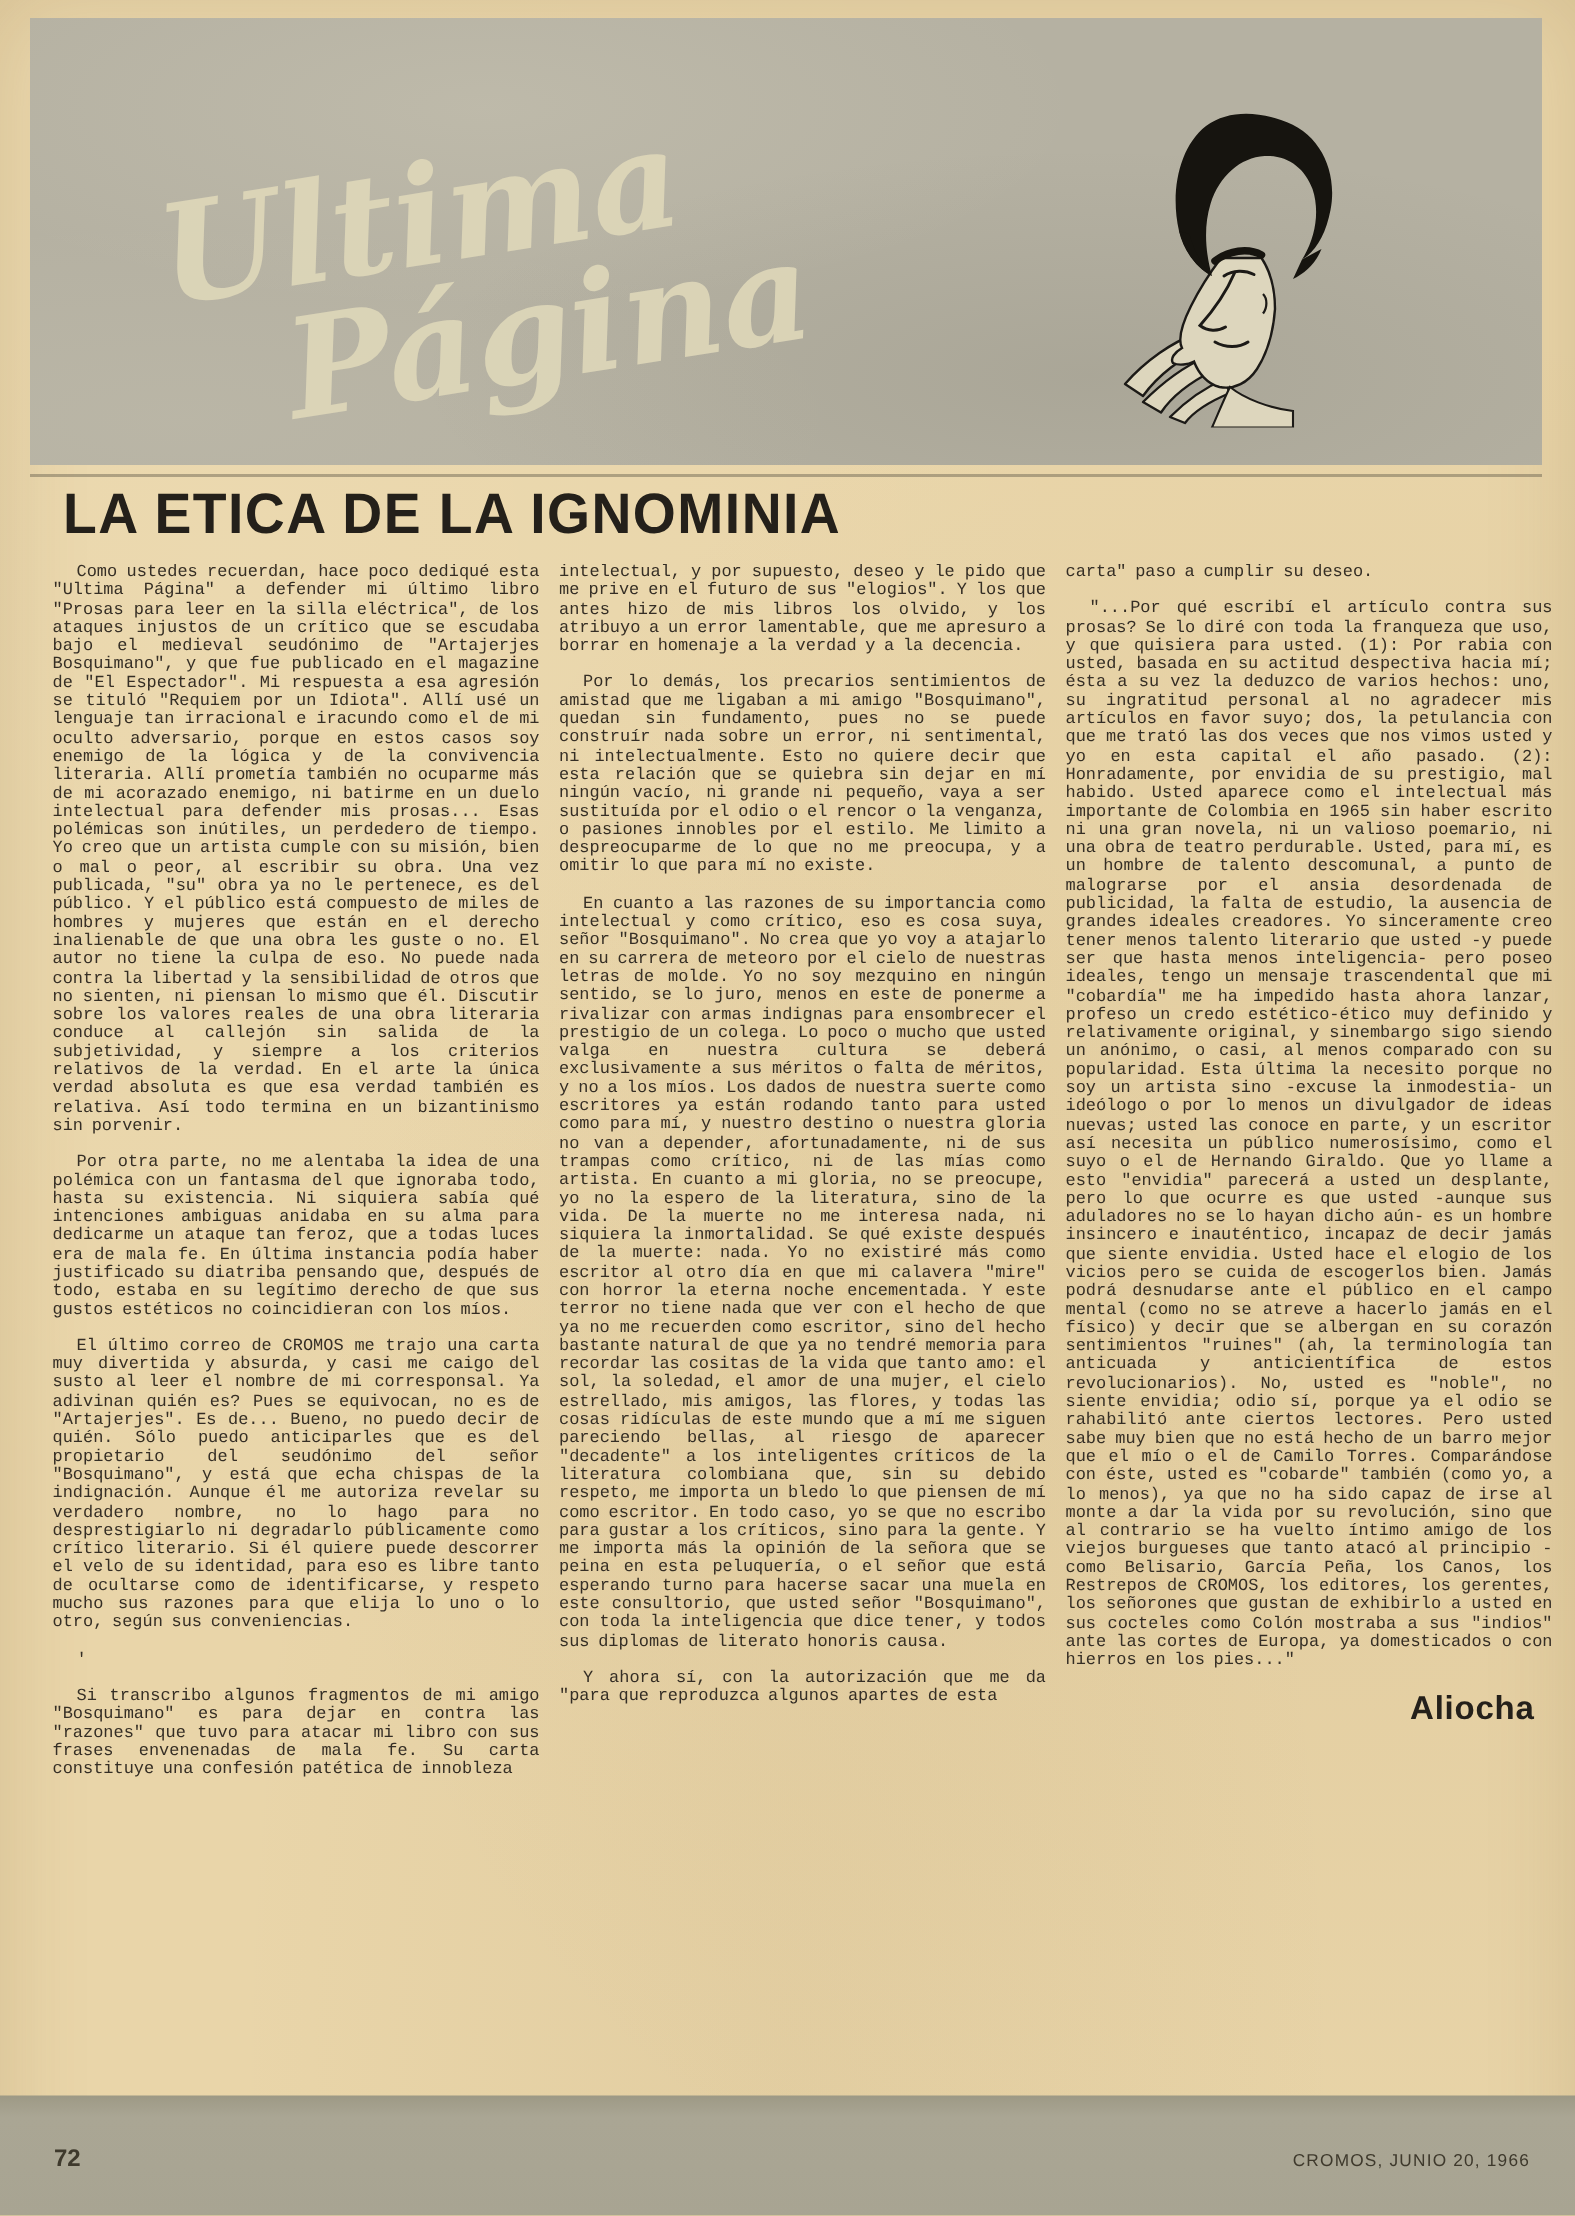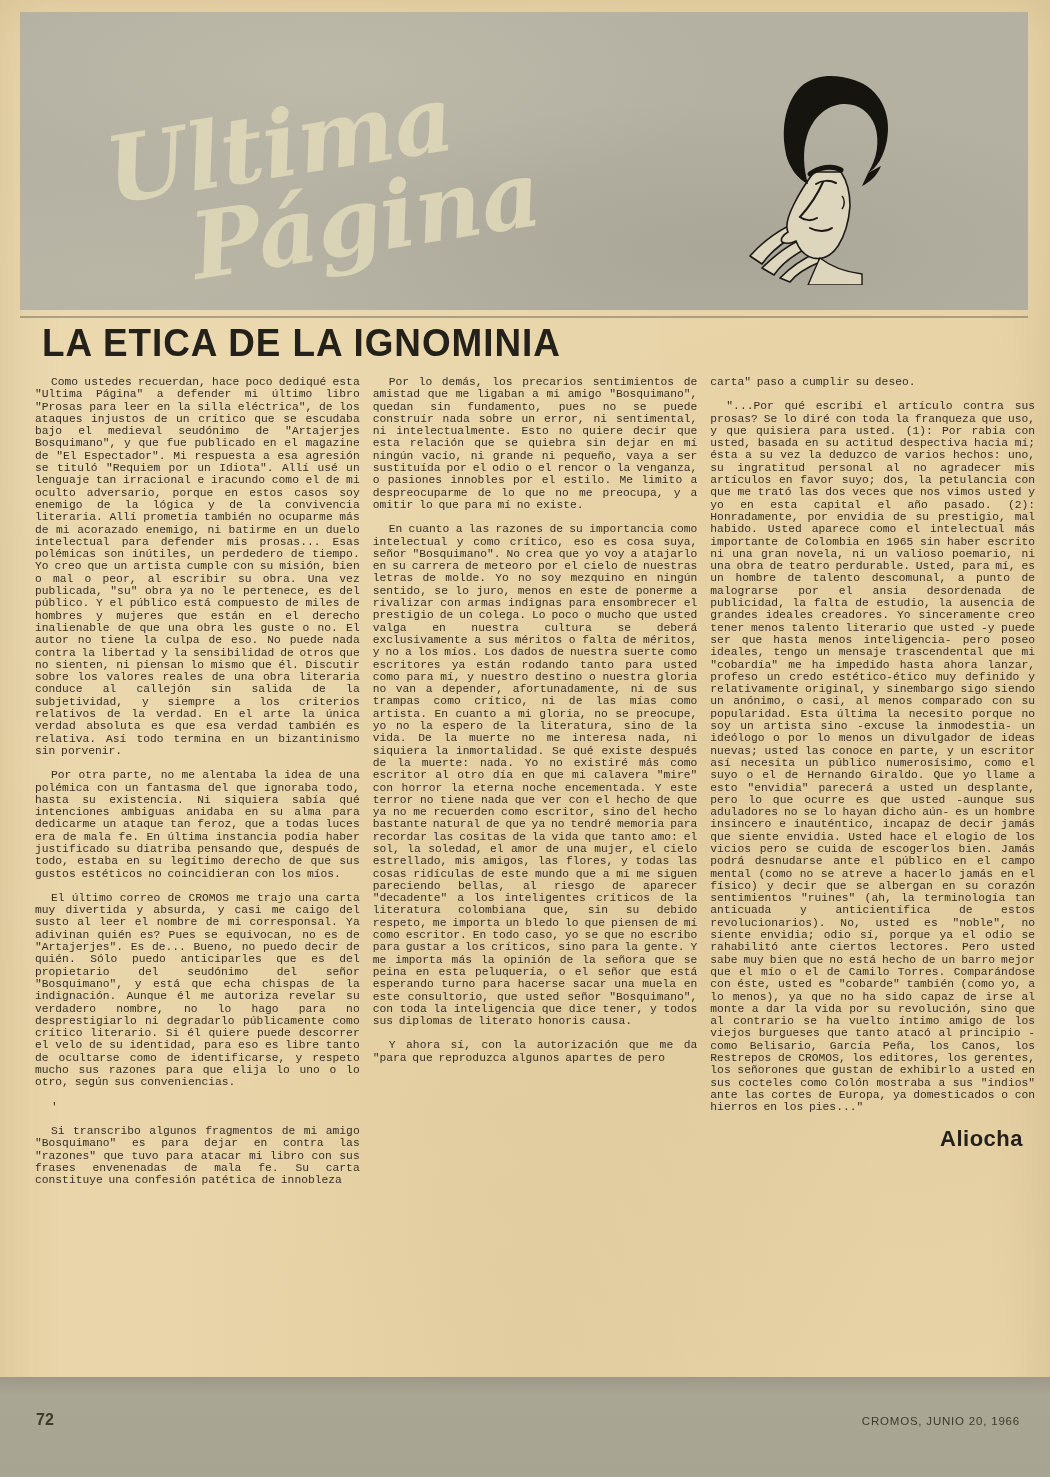--- a/index.html
+++ b/index.html
@@ -56,21 +56,21 @@
     word-spacing:-1px;
   }
   .body-par.no-indent{text-indent:0;}
   .signature{
     text-align:right; padding-right:12px; 
     font-family:"Liberation Sans", sans-serif; font-weight:bold;
     font-size:22px; color:var(--title-ink); letter-spacing:.5px;
   }
   
   .footer-band{
-    position:absolute; left:0; bottom:0; width:1050px; height:100px;
+    position:absolute; left:0; bottom:0; width:1050px; height:80px;
     background:linear-gradient(#9d9985, #aaa694 18%, var(--band));
   }
   .page-number{
     position:absolute; left:36px; top:34px;
     font-weight:bold; font-size:16px; color:#3e392c;
   }
   .footer-credit{
     position:absolute; right:30px; top:38px;
     font-weight:normal; font-size:11.5px; letter-spacing:.8px; color:#3e392c;
   }
@@ -117,23 +117,24 @@
 
   <div class="columns">
     <div class="col">
         <p class="body-par">Como ustedes recuerdan, hace poco dediqué esta "Ultima Página" a defender mi último libro "Prosas para leer en la silla eléctrica", de los ataques injustos de un crítico que se escudaba bajo el medieval seudónimo de "Artajerjes Bosquimano", y que fue publicado en el magazine de "El Espectador". Mi respuesta a esa agresión se tituló "Requiem por un Idiota". Allí usé un lenguaje tan irracional e iracundo como el de mi oculto adversario, porque en estos casos soy enemigo de la lógica y de la convivencia literaria. Allí prometía también no ocuparme más de mi acorazado enemigo, ni batirme en un duelo intelectual para defender mis prosas... Esas polémicas son inútiles, un perdedero de tiempo. Yo creo que un artista cumple con su misión, bien o mal o peor, al escribir su obra. Una vez publicada, "su" obra ya no le pertenece, es del público. Y el público está compuesto de miles de hombres y mujeres que están en el derecho inalienable de que una obra les guste o no. El autor no tiene la culpa de eso. No puede nada contra la libertad y la sensibilidad de otros que no sienten, ni piensan lo mismo que él. Discutir sobre los valores reales de una obra literaria conduce al callejón sin salida de la subjetividad, y siempre a los criterios relativos de la verdad. En el arte la única verdad absoluta es que esa verdad también es relativa. Así todo termina en un bizantinismo sin porvenir.</p>
         <p class="body-par">Por otra parte, no me alentaba la idea de una polémica con un fantasma del que ignoraba todo, hasta su existencia. Ni siquiera sabía qué intenciones ambiguas anidaba en su alma para dedicarme un ataque tan feroz, que a todas luces era de mala fe. En última instancia podía haber justificado su diatriba pensando que, después de todo, estaba en su legítimo derecho de que sus gustos estéticos no coincidieran con los míos.</p>
         <p class="body-par">El último correo de CROMOS me trajo una carta muy divertida y absurda, y casi me caigo del susto al leer el nombre de mi corresponsal. Ya adivinan quién es? Pues se equivocan, no es de "Artajerjes". Es de... Bueno, no puedo decir de quién. Sólo puedo anticiparles que es del propietario del seudónimo del señor "Bosquimano", y está que echa chispas de la indignación. Aunque él me autoriza revelar su verdadero nombre, no lo hago para no desprestigiarlo ni degradarlo públicamente como crítico literario. Si él quiere puede descorrer el velo de su identidad, para eso es libre tanto de ocultarse como de identificarse, y respeto mucho sus razones para que elija lo uno o lo otro, según sus conveniencias.</p>
         <p class="body-par">'</p>
         <p class="body-par">Si transcribo algunos fragmentos de mi amigo "Bosquimano" es para dejar en contra las "razones" que tuvo para atacar mi libro con sus frases envenenadas de mala fe. Su carta constituye una confesión patética de innobleza</p>
       </div>
     <div class="col">
+        <p class="body-par no-indent">intelectual, y por supuesto, deseo y le pido que me prive en el futuro de sus "elogios". Y los que antes hizo de mis libros los olvido, y los atribuyo a un error lamentable, que me apresuro a borrar en homenaje a la verdad y a la decencia.</p>
         <p class="body-par">Por lo demás, los precarios sentimientos de amistad que me ligaban a mi amigo "Bosquimano", quedan sin fundamento, pues no se puede construír nada sobre un error, ni sentimental, ni intelectualmente. Esto no quiere decir que esta relación que se quiebra sin dejar en mí ningún vacío, ni grande ni pequeño, vaya a ser sustituída por el odio o el rencor o la venganza, o pasiones innobles por el estilo. Me limito a despreocuparme de lo que no me preocupa, y a omitir lo que para mí no existe.</p>
         <p class="body-par">En cuanto a las razones de su importancia como intelectual y como crítico, eso es cosa suya, señor "Bosquimano". No crea que yo voy a atajarlo en su carrera de meteoro por el cielo de nuestras letras de molde. Yo no soy mezquino en ningún sentido, se lo juro, menos en este de ponerme a rivalizar con armas indignas para ensombrecer el prestigio de un colega. Lo poco o mucho que usted valga en nuestra cultura se deberá exclusivamente a sus méritos o falta de méritos, y no a los míos. Los dados de nuestra suerte como escritores ya están rodando tanto para usted como para mí, y nuestro destino o nuestra gloria no van a depender, afortunadamente, ni de sus trampas como crítico, ni de las mías como artista. En cuanto a mi gloria, no se preocupe, yo no la espero de la literatura, sino de la vida. De la muerte no me interesa nada, ni siquiera la inmortalidad. Se qué existe después de la muerte: nada. Yo no existiré más como escritor al otro día en que mi calavera "mire" con horror la eterna noche encementada. Y este terror no tiene nada que ver con el hecho de que ya no me recuerden como escritor, sino del hecho bastante natural de que ya no tendré memoria para recordar las cositas de la vida que tanto amo: el sol, la soledad, el amor de una mujer, el cielo estrellado, mis amigos, las flores, y todas las cosas ridículas de este mundo que a mí me siguen pareciendo bellas, al riesgo de aparecer "decadente" a los inteligentes críticos de la literatura colombiana que, sin su debido respeto, me importa un bledo lo que piensen de mí como escritor. En todo caso, yo se que no escribo para gustar a los críticos, sino para la gente. Y me importa más la opinión de la señora que se peina en esta peluquería, o el señor que está esperando turno para hacerse sacar una muela en este consultorio, que usted señor "Bosquimano", con toda la inteligencia que dice tener, y todos sus diplomas de literato honoris causa.</p>
-        <p class="body-par">Y ahora sí, con la autorización que me da "para que reproduzca algunos apartes de pero</p>
+        <p class="body-par">Y ahora sí, con la autorización que me da "para que reproduzca algunos apartes de esta</p>
       </div>
     <div class="col">
     <p class="body-par no-indent">carta" paso a cumplir su deseo.</p>
         <p class="body-par">"...Por qué escribí el artículo contra sus prosas? Se lo diré con toda la franqueza que uso, y que quisiera para usted. (1): Por rabia con usted, basada en su actitud despectiva hacia mí; ésta a su vez la deduzco de varios hechos: uno, su ingratitud personal al no agradecer mis artículos en favor suyo; dos, la petulancia con que me trató las dos veces que nos vimos usted y yo en esta capital el año pasado. (2): Honradamente, por envidia de su prestigio, mal habido. Usted aparece como el intelectual más importante de Colombia en 1965 sin haber escrito ni una gran novela, ni un valioso poemario, ni una obra de teatro perdurable. Usted, para mí, es un hombre de talento descomunal, a punto de malograrse por el ansia desordenada de publicidad, la falta de estudio, la ausencia de grandes ideales creadores. Yo sinceramente creo tener menos talento literario que usted -y puede ser que hasta menos inteligencia- pero poseo ideales, tengo un mensaje trascendental que mi "cobardía" me ha impedido hasta ahora lanzar, profeso un credo estético-ético muy definido y relativamente original, y sinembargo sigo siendo un anónimo, o casi, al menos comparado con su popularidad. Esta última la necesito porque no soy un artista sino -excuse la inmodestia- un ideólogo o por lo menos un divulgador de ideas nuevas; usted las conoce en parte, y un escritor así necesita un público numerosísimo, como el suyo o el de Hernando Giraldo. Que yo llame a esto "envidia" parecerá a usted un desplante, pero lo que ocurre es que usted -aunque sus aduladores no se lo hayan dicho aún- es un hombre insincero e inauténtico, incapaz de decir jamás que siente envidia. Usted hace el elogio de los vicios pero se cuida de escogerlos bien. Jamás podrá desnudarse ante el público en el campo mental (como no se atreve a hacerlo jamás en el físico) y decir que se albergan en su corazón sentimientos "ruines" (ah, la terminología tan anticuada y anticientífica de estos revolucionarios). No, usted es "noble", no siente envidia; odio sí, porque ya el odio se rahabilitó ante ciertos lectores. Pero usted sabe muy bien que no está hecho de un barro mejor que el mío o el de Camilo Torres. Comparándose con éste, usted es "cobarde" también (como yo, a lo menos), ya que no ha sido capaz de irse al monte a dar la vida por su revolución, sino que al contrario se ha vuelto íntimo amigo de los viejos burgueses que tanto atacó al principio -como Belisario, García Peña, los Canos, los Restrepos de CROMOS, los editores, los gerentes, los señorones que gustan de exhibirlo a usted en sus cocteles como Colón mostraba a sus "indios" ante las cortes de Europa, ya domesticados o con hierros en los pies..."</p>
         <div class="signature">Aliocha</div>
       </div>
   </div>
 
   <div class="footer-band">
     <span class="page-number">72</span>

